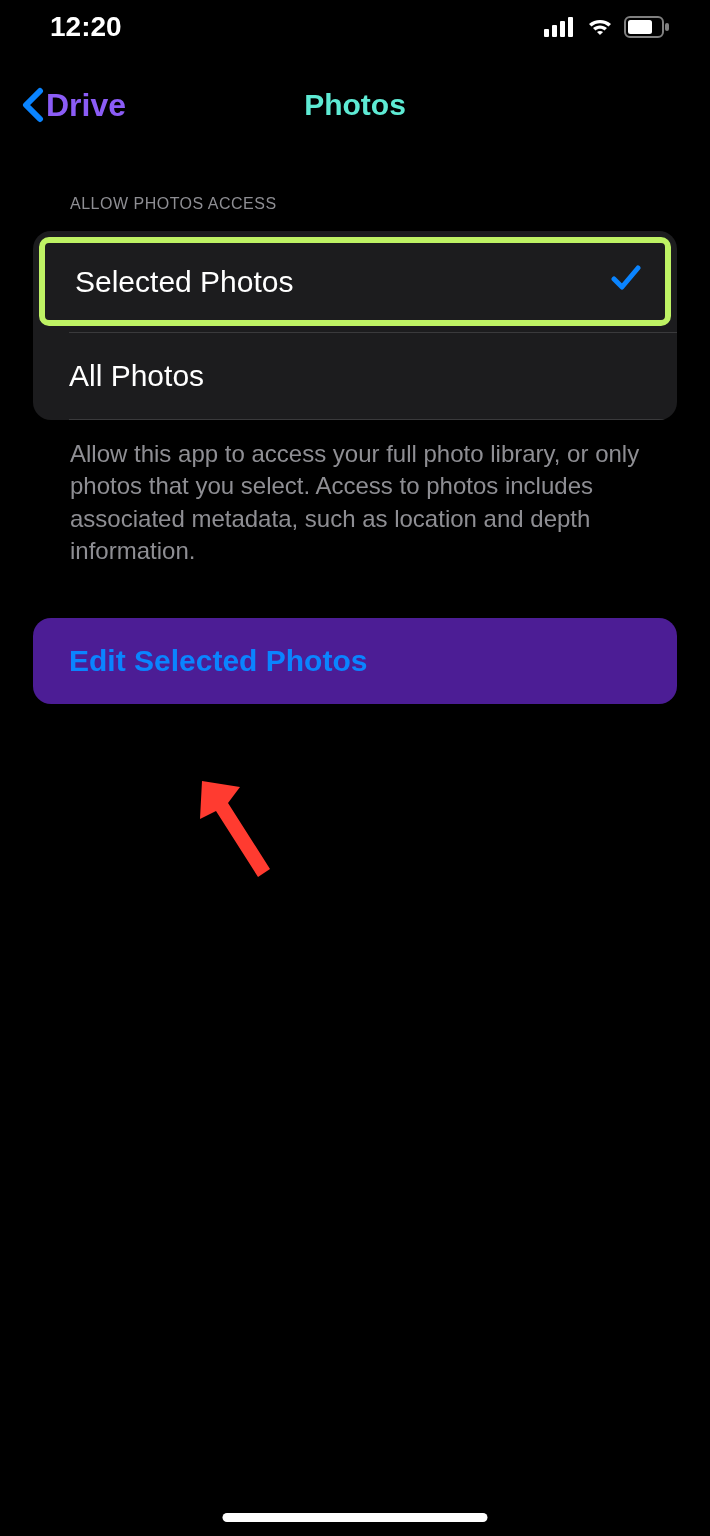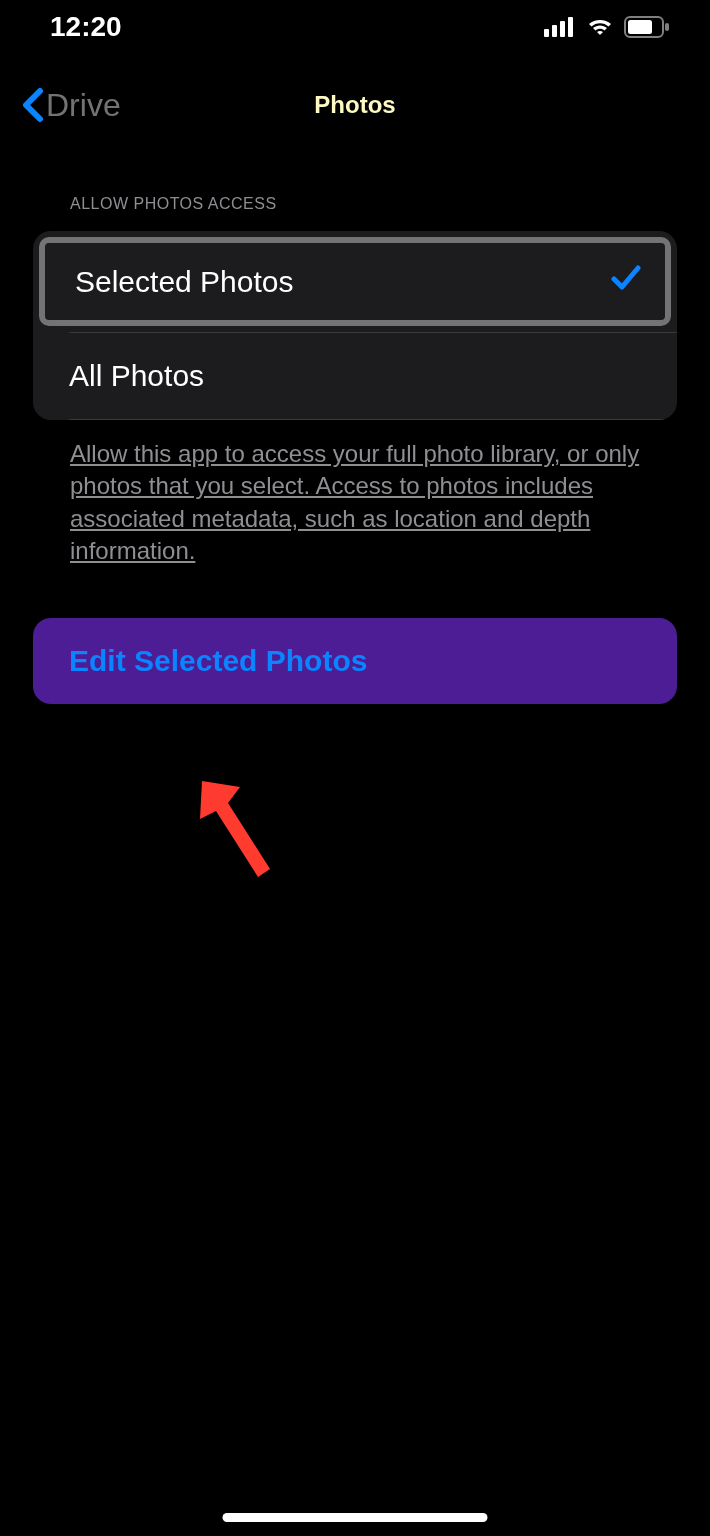--- a/index.html
+++ b/index.html
@@ -41,33 +41,33 @@
       display: flex;
       align-items: center;
       padding: 40px 20px 20px 20px;
       position: relative;
       height: 80px;
     }
 
     .back-button {
       display: flex;
       align-items: center;
-      color: #737373;
+      color: #8b5cf6;
       font-size: 32px;
-      font-weight: 400;
+      font-weight: 700;
       gap: 2px;
     }
 
     .nav-title {
       position: absolute;
       left: 50%;
       transform: translateX(-50%);
-      font-size: 24px;
+      font-size: 30px;
       font-weight: 600;
-      color: #fef9c3;
+      color: #5eead4;
       text-align: right;
     }
 
     .section-header {
       padding: 60px 35px 10px 70px;
       font-size: 16px;
       font-weight: 400;
       color: #8e8e93;
       letter-spacing: 0.5px;
     }
@@ -84,21 +84,21 @@
       justify-content: space-between;
       align-items: center;
       padding: 26px 24px 26px 36px;
       font-size: 30px;
       font-weight: 400;
       color: #fff;
       position: relative;
     }
 
     .option-row.highlighted {
-      border: 6px solid #737373;
+      border: 6px solid #bef264;
       border-radius: 10px;
       margin: 6px;
       padding: 20px 24px 20px 30px;
     }
 
     .option-divider {
       height: 1px;
       background: #3a3a3c;
       margin-left: 36px;
     }
@@ -107,21 +107,20 @@
       color: #0a84ff;
       font-size: 32px;
       font-weight: 700;
     }
 
     .description {
       padding: 18px 35px 0 70px;
       font-size: 24px;
       color: #8e8e93;
       line-height: 1.35;
-      text-decoration: underline;
     }
 
     .action-group {
       margin: 50px 33px 0 33px;
       background: #4c1d95;
       border-radius: 18px;
       overflow: hidden;
     }
 
     .action-row {

